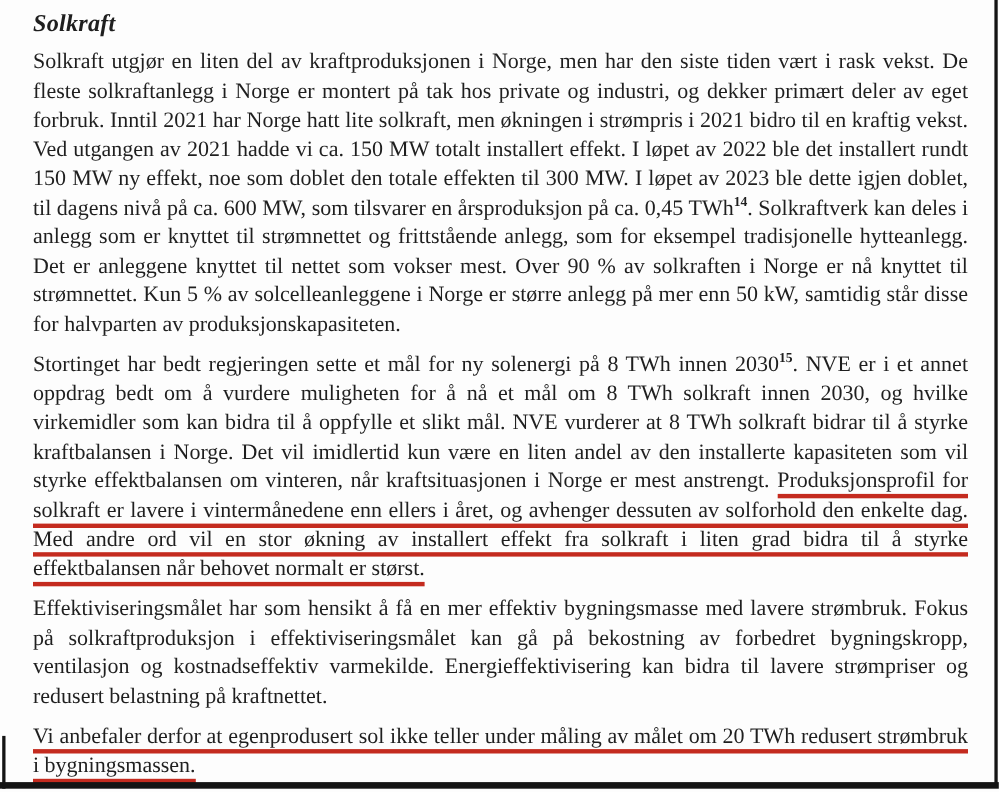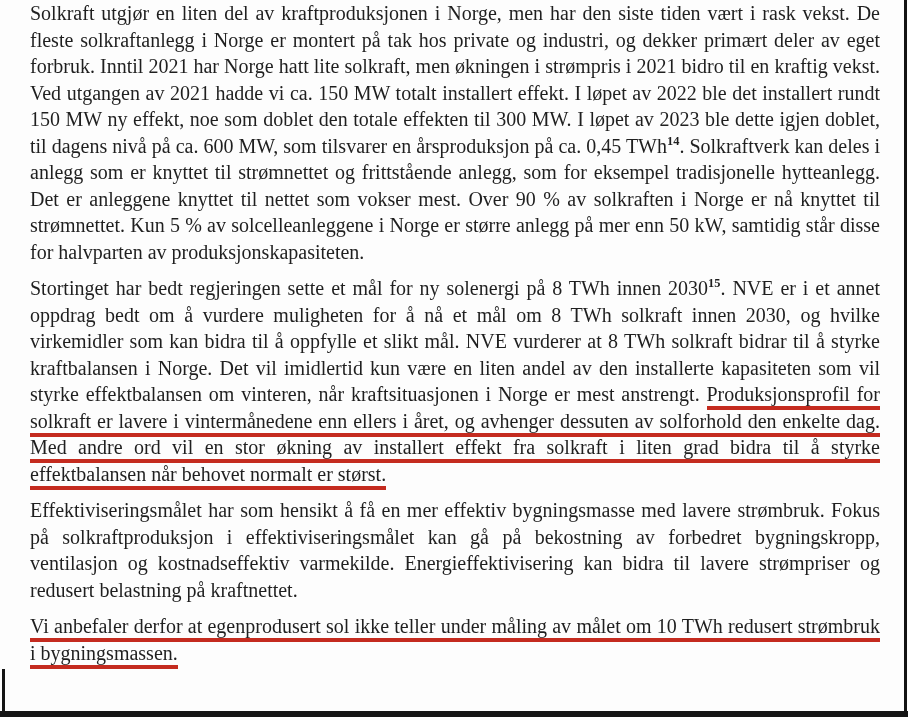--- a/index.html
+++ b/index.html
@@ -50,22 +50,23 @@
   .border-left {
     position: absolute; left: 2px; bottom: 3px;
     width: 3px; height: 48px;
     background: var(--frame, #141414);
   }
 </style>
 </head>
 <body>
 
 <div class="page">
+  <h1 class="title">Solkraft</h1>
   <div class="doc-body">
       <p><span>Solkraft utgjør en liten del av kraftproduksjonen i Norge, men har den siste tiden vært i rask vekst. De fleste solkraftanlegg i Norge er montert på tak hos private og industri, og dekker primært deler av eget forbruk. Inntil 2021 har Norge hatt lite solkraft, men økningen i strømpris i 2021 bidro til en kraftig vekst. Ved utgangen av 2021 hadde vi ca. 150 MW totalt installert effekt. I løpet av 2022 ble det installert rundt 150 MW ny effekt, noe som doblet den totale effekten til 300 MW. I løpet av 2023 ble dette igjen doblet, til dagens nivå på ca. 600 MW, som tilsvarer en årsproduksjon på ca. 0,45 TWh</span><sup>14</sup><span>. Solkraftverk kan deles i anlegg som er knyttet til strømnettet og frittstående anlegg, som for eksempel tradisjonelle hytteanlegg. Det er anleggene knyttet til nettet som vokser mest. Over 90 % av solkraften i Norge er nå knyttet til strømnettet. Kun 5 % av solcelleanleggene i Norge er større anlegg på mer enn 50 kW, samtidig står disse for halvparten av produksjonskapasiteten.</span></p>
       <p><span>Stortinget har bedt regjeringen sette et mål for ny solenergi på 8 TWh innen 2030</span><sup>15</sup><span>. NVE er i et annet oppdrag bedt om å vurdere muligheten for å nå et mål om 8 TWh solkraft innen 2030, og hvilke virkemidler som kan bidra til å oppfylle et slikt mål. NVE vurderer at 8 TWh solkraft bidrar til å styrke kraftbalansen i Norge. Det vil imidlertid kun være en liten andel av den installerte kapasiteten som vil styrke effektbalansen om vinteren, når kraftsituasjonen i Norge er mest anstrengt. </span><span class="u">Produksjonsprofil for solkraft er lavere i vintermånedene enn ellers i året, og avhenger dessuten av solforhold den enkelte dag. Med andre ord vil en stor økning av installert effekt fra solkraft i liten grad bidra til å styrke effektbalansen når behovet normalt er størst.</span></p>
       <p><span>Effektiviseringsmålet har som hensikt å få en mer effektiv bygningsmasse med lavere strømbruk. Fokus på solkraftproduksjon i effektiviseringsmålet kan gå på bekostning av forbedret bygningskropp, ventilasjon og kostnadseffektiv varmekilde. Energieffektivisering kan bidra til lavere strømpriser og redusert belastning på kraftnettet.</span></p>
-      <p><span class="u">Vi anbefaler derfor at egenprodusert sol ikke teller under måling av målet om 10 TWh redusert strømbruk i bygningsmassen.</span></p>
+      <p><span class="u">Vi anbefaler derfor at egenprodusert sol ikke teller under måling av målet om 20 TWh redusert strømbruk i bygningsmassen.</span></p>
     </div>
   <div class="border-right"></div>
   <div class="border-bottom"></div>
   <div class="border-left"></div>
 </div>
 
 </body></html>

